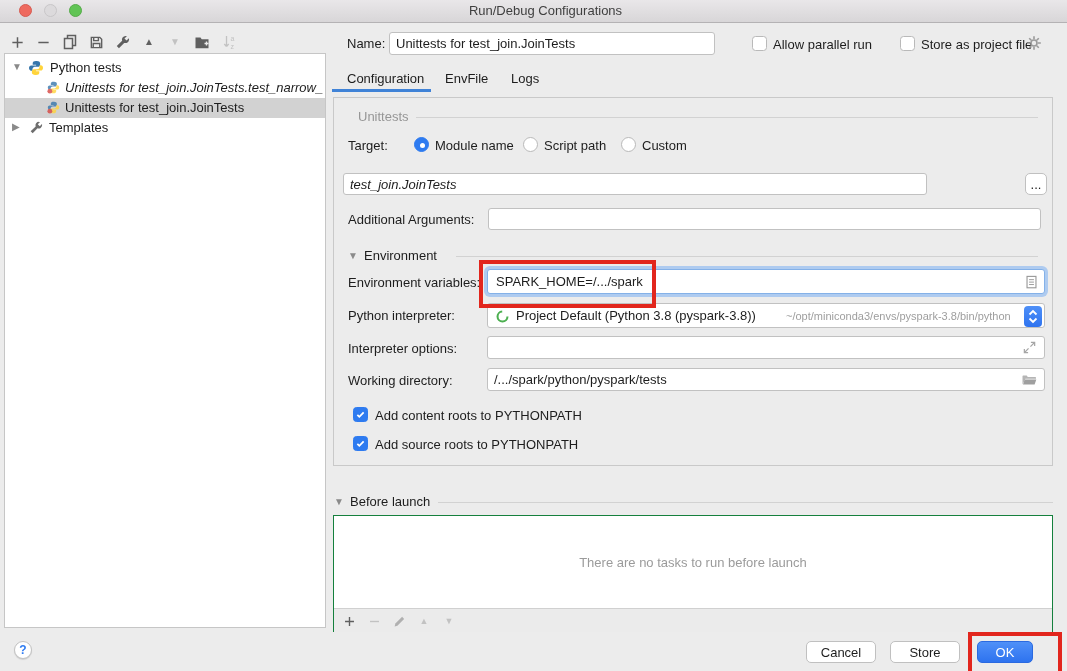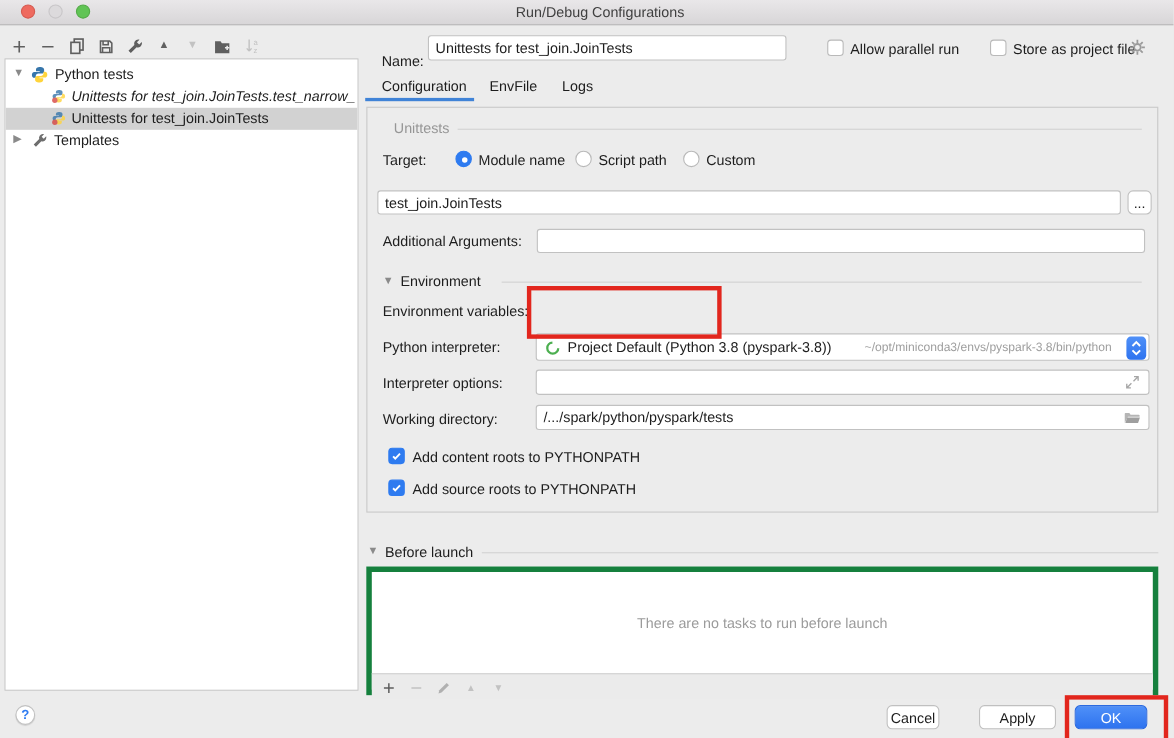--- a/index.html
+++ b/index.html
@@ -139,21 +139,21 @@
   </div>
   <div class="trow" style="top:64px;">
     <span class="disc">▶</span>
     <svg class="abs" style="left:24px;top:3px;" width="14" height="14" viewBox="0 0 16 16">
         <path d="M15 4.7a3.9 3.9 0 0 1-5.2 3.7l-5.6 5.7-2.3-2.3 5.7-5.6A3.9 3.9 0 0 1 11.3 1c.4 0 .9.1 1.3.2L10.1 3.7l2.2 2.2 2.5-2.5c.1.4.2.8.2 1.3z" fill="#6e6e6e"></path>
       </svg>
     <span class="tlabel bold" style="left:44px;">Templates</span>
   </div>
 </div>
 
-<span class="abs" style="left:347px;top:36px;margin-top:12px;">Name:</span>
+<span class="abs" style="left:347px;top:36px;">Name:</span>
 <input class="field" style="left: 389px; top: 32px; width: 326px; height: 23px;" value="Unittests for test_join.JoinTests">
 
 <span class="cb" style="left:752px;top:36px;"></span>
 <span class="abs" style="left:773px;top:37px;">Allow parallel run</span>
 <span class="cb" style="left:900px;top:36px;"></span>
 <span class="abs" style="left:921px;top:37px;">Store as project file</span>
 <div class="icnbtn" style="left:1025px;top:34px;">
   <svg width="16" height="16" viewBox="0 0 16 16">
       <circle cx="8" cy="8" r="3" fill="none" stroke="#9a9a9a" stroke-width="1.6"></circle>
       <path d="M8 1.2v3M8 11.8v3M1.2 8h3M11.8 8h3M3.2 3.2l2.1 2.1M10.7 10.7l2.1 2.1M12.8 3.2l-2.1 2.1M5.3 10.7l-2.1 2.1" stroke="#9a9a9a" stroke-width="1.6"></path>
@@ -170,33 +170,40 @@
   <div class="sep" style="left:82px;top:19px;width:622px;"></div>
 
   <span class="abs" style="left:14px;top:40px;">Target:</span>
   <span class="radio on" style="left:80px;top:39px;"></span>
   <span class="abs" style="left:101px;top:40px;">Module name</span>
   <span class="radio" style="left:189px;top:39px;"></span>
   <span class="abs" style="left:210px;top:40px;">Script path</span>
   <span class="radio" style="left:287px;top:39px;"></span>
   <span class="abs" style="left:308px;top:40px;">Custom</span>
 
-  <input class="field" style="left: 9px; top: 75px; width: 676px; height: 22px;" value="test_join.JoinTests">
+  <input class="field" style="left: 9px; top: 75px; width: 584px; height: 22px; font-style: italic;" value="test_join.JoinTests">
   <div class="btn" style="left:691px;top:75px;width:22px;height:22px;">
       <span>...</span>
     </div>
 
   <span class="abs" style="left:14px;top:114px;">Additional Arguments:</span>
   <input class="field" style="left: 154px; top: 110px; width: 553px; height: 22px;">
 
   <span class="abs tri" style="left:14px;top:153px;color:#8a8a8a;">▼</span>
   <span class="abs" style="left:30px;top:150px;">Environment</span>
   <div class="sep" style="left:122px;top:158px;width:582px;"></div>
 
   <span class="abs" style="left:14px;top:177px;">Environment variables:</span>
+  <div class="field focusring" style="left:153px;top:171px;width:558px;height:25px;">
+    <span class="abs" style="left:8px;top:4px;">SPARK_HOME=/.../spark</span>
+    <svg class="abs" style="right:6px;top:5px;" width="13" height="15" viewBox="0 0 16 18">
+        <rect x="2.5" y="1.5" width="11" height="14" fill="#fff" stroke="#9a9a9a" stroke-width="1.4"></rect>
+        <path d="M5 5.5h6M5 8.5h6M5 11.5h6" stroke="#9a9a9a" stroke-width="1.2"></path>
+      </svg>
+  </div>
 
   <span class="abs" style="left:14px;top:210px;">Python interpreter:</span>
   <div class="field" style="left:153px;top:205px;width:558px;height:25px;padding:0;">
     <svg class="abs" style="left:7px;top:5px;" width="15" height="15" viewBox="0 0 16 16">
         <circle cx="8" cy="8" r="5.3" fill="none" stroke="#4caf50" stroke-width="2.2" stroke-dasharray="24 9"></circle>
       </svg>
     <span class="abs" style="left:28px;top:4px;">Project Default (Python 3.8 (pyspark-3.8))</span>
     <span class="abs smallpath" style="left:298px;top:6px;">~/opt/miniconda3/envs/pyspark-3.8/bin/python</span>
     <div class="stepper">
       <svg width="12" height="17" viewBox="0 0 12 17">
@@ -229,21 +236,21 @@
         <path d="M3 7.5l2.5 2.5L11 4.2" stroke="#fff" stroke-width="2.2" fill="none"></path>
       </svg>
   </span>
   <span class="abs" style="left:41px;top:339px;">Add source roots to PYTHONPATH</span>
 </div>
 
 <span class="abs tri" style="left:334px;top:497px;color:#8a8a8a;">▼</span>
 <span class="abs" style="left:350px;top:494px;">Before launch</span>
 <div class="sep" style="left:438px;top:502px;width:615px;"></div>
 
-<div class="abs" style="left:333px;top:515px;width:720px;height:117px;border:5px solid #15803d;box-sizing:border-box;background:#fff;">
+<div class="abs" style="left:333px;top:515px;width:720px;height:117px;border:1px solid #15803d;box-sizing:border-box;background:#fff;">
   <div class="abs" style="left:0;top:0;right:0;height:92px;display:flex;align-items:center;justify-content:center;">
     <span style="color:#9b9b9b;">There are no tasks to run before launch</span>
   </div>
   <div class="abs" style="left:0;top:92px;right:0;height:23px;background:#ebebeb;border-top:1px solid #d0d0d0;">
     <div class="icnbtn" style="left:6px;top:3px;">
       <svg width="13" height="13" viewBox="0 0 16 16">
           <path d="M8 2.5v11M2.5 8h11" stroke="#5f5f5f" stroke-width="1.7"></path>
         </svg>
     </div>
     <div class="icnbtn" style="left:31px;top:3px;">
@@ -261,24 +268,24 @@
     </div>
     <div class="icnbtn" style="left:106px;top:3px;">
       <span class="tri" style="color:#c2c2c2;font-size:9px;">▼</span>
     </div>
   </div>
 </div>
 
 <div class="helpbtn">
     <span>?</span>
   </div>
-<div class="btn" style="left:806px;top:641px;width:48px;">
+<div class="btn" style="left:806px;top:641px;width:70px;">
     <span>Cancel</span>
   </div>
 <div class="btn" style="left:890px;top:641px;width:70px;">
-    <span>Apply</span>
-  </div>
-<div class="btn primary" style="left:977px;top:641px;width:66px;">
+    <span>Store</span>
+  </div>
+<div class="btn primary" style="left:977px;top:641px;width:56px;">
     <span>OK</span>
   </div>
 
 <div class="annot" style="left:479px;top:260px;width:169px;height:40px;"></div>
 <div class="annot" style="left:968px;top:632px;width:86px;height:37px;"></div>
 
 </body></html>

